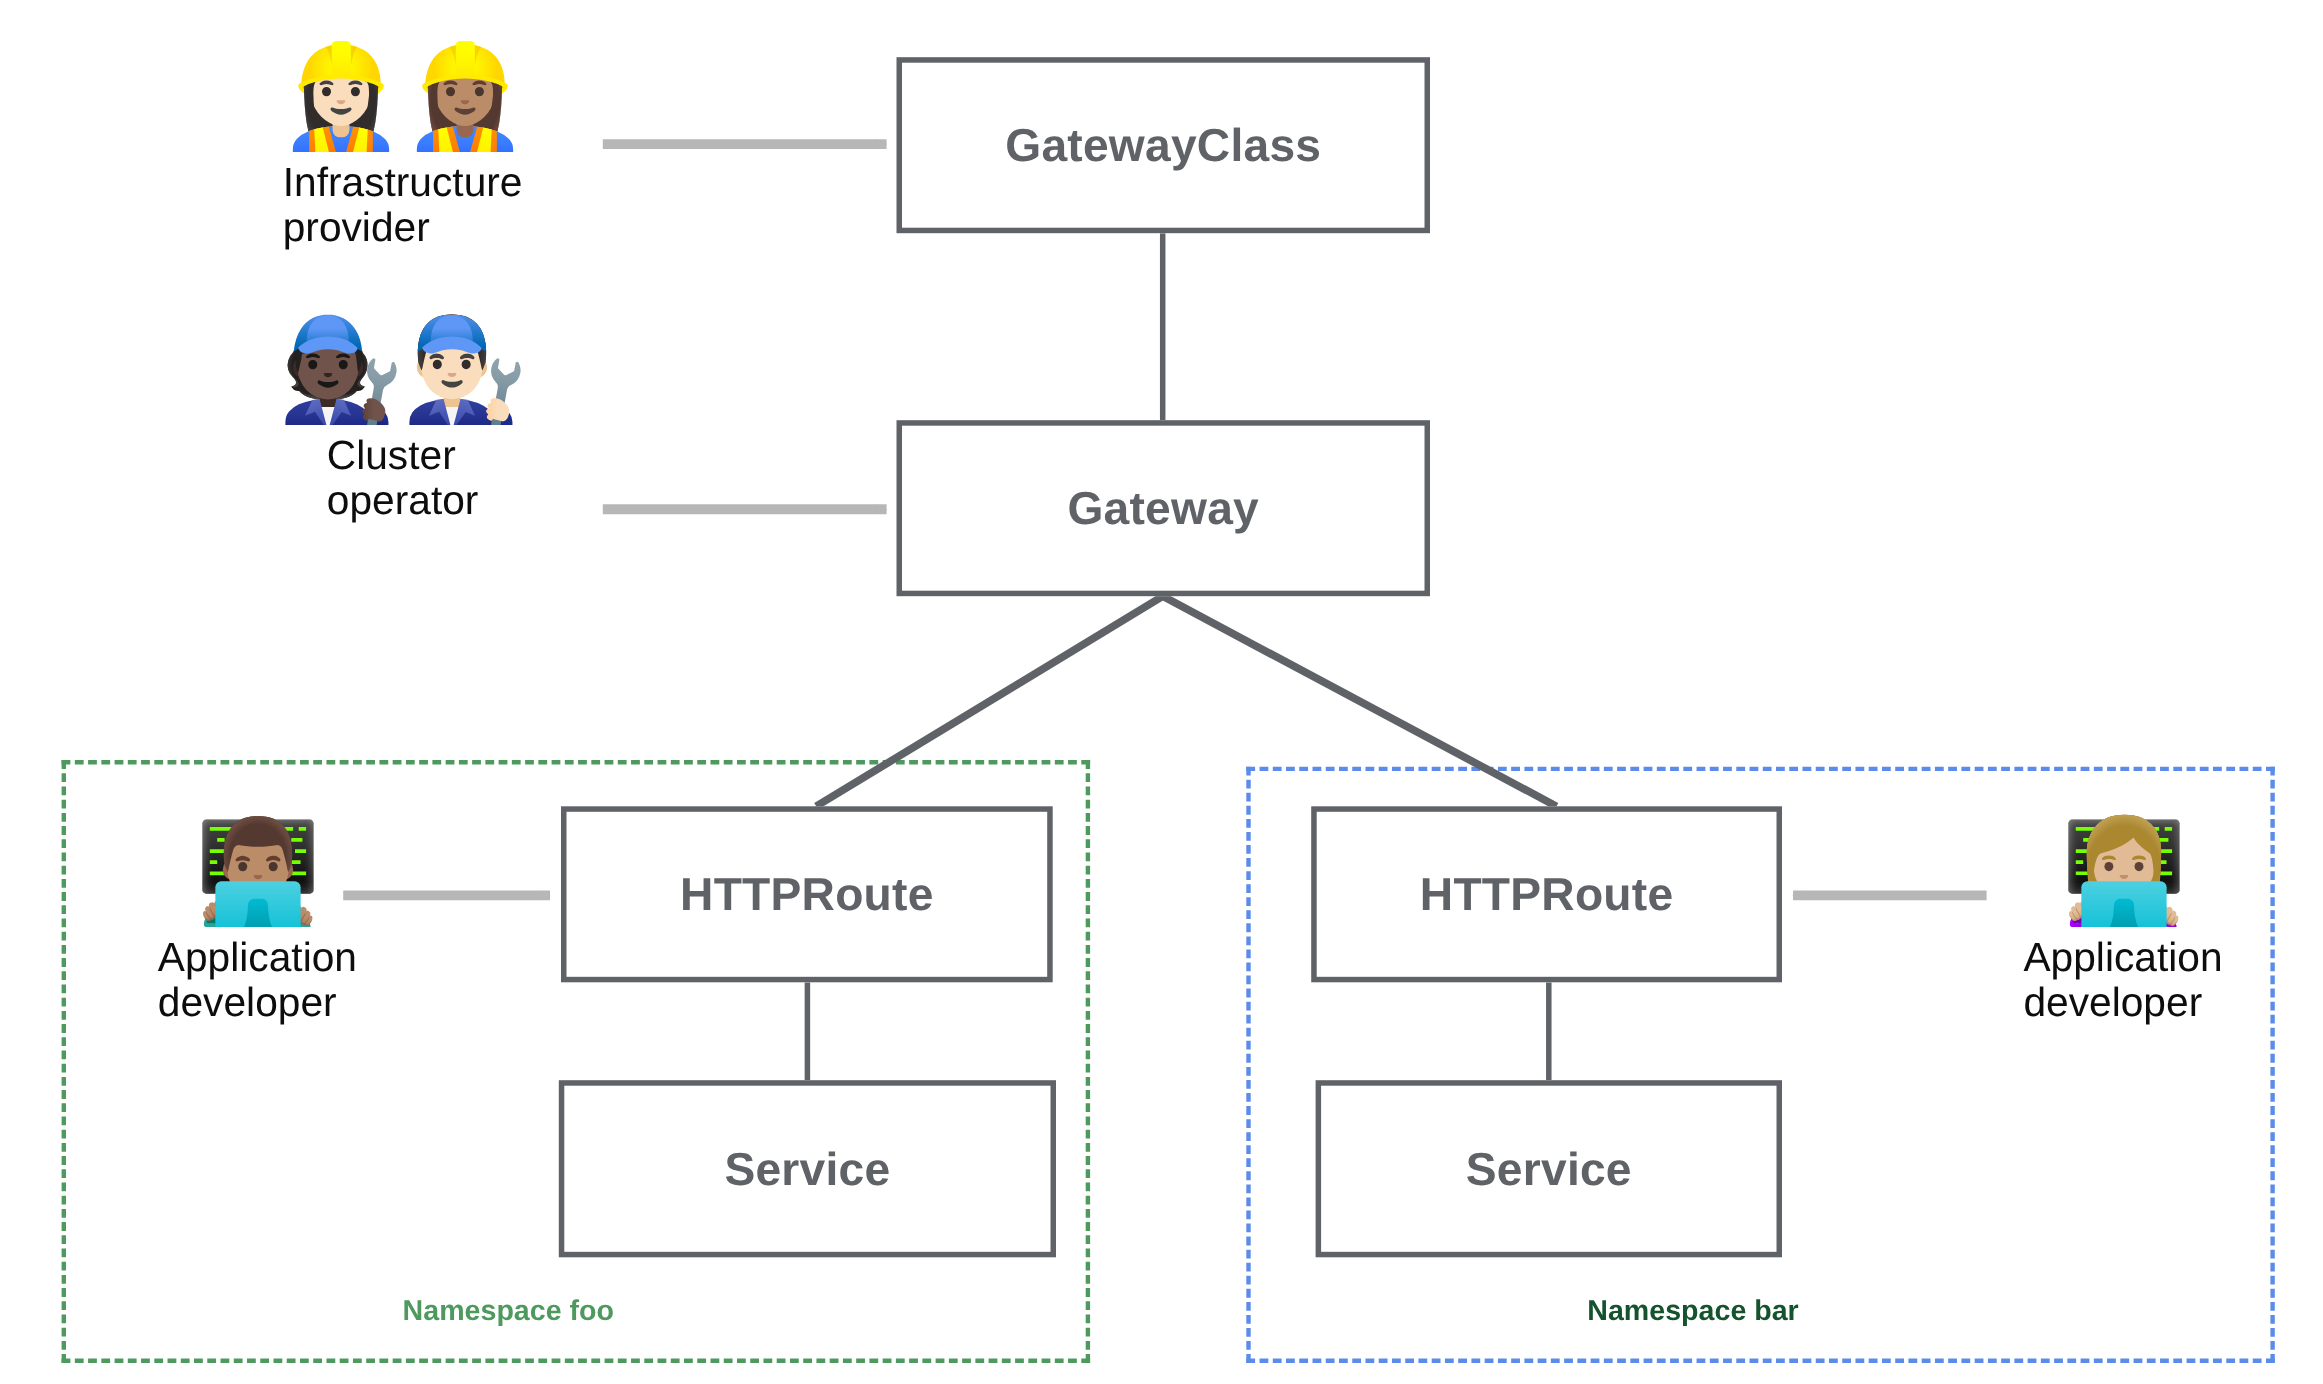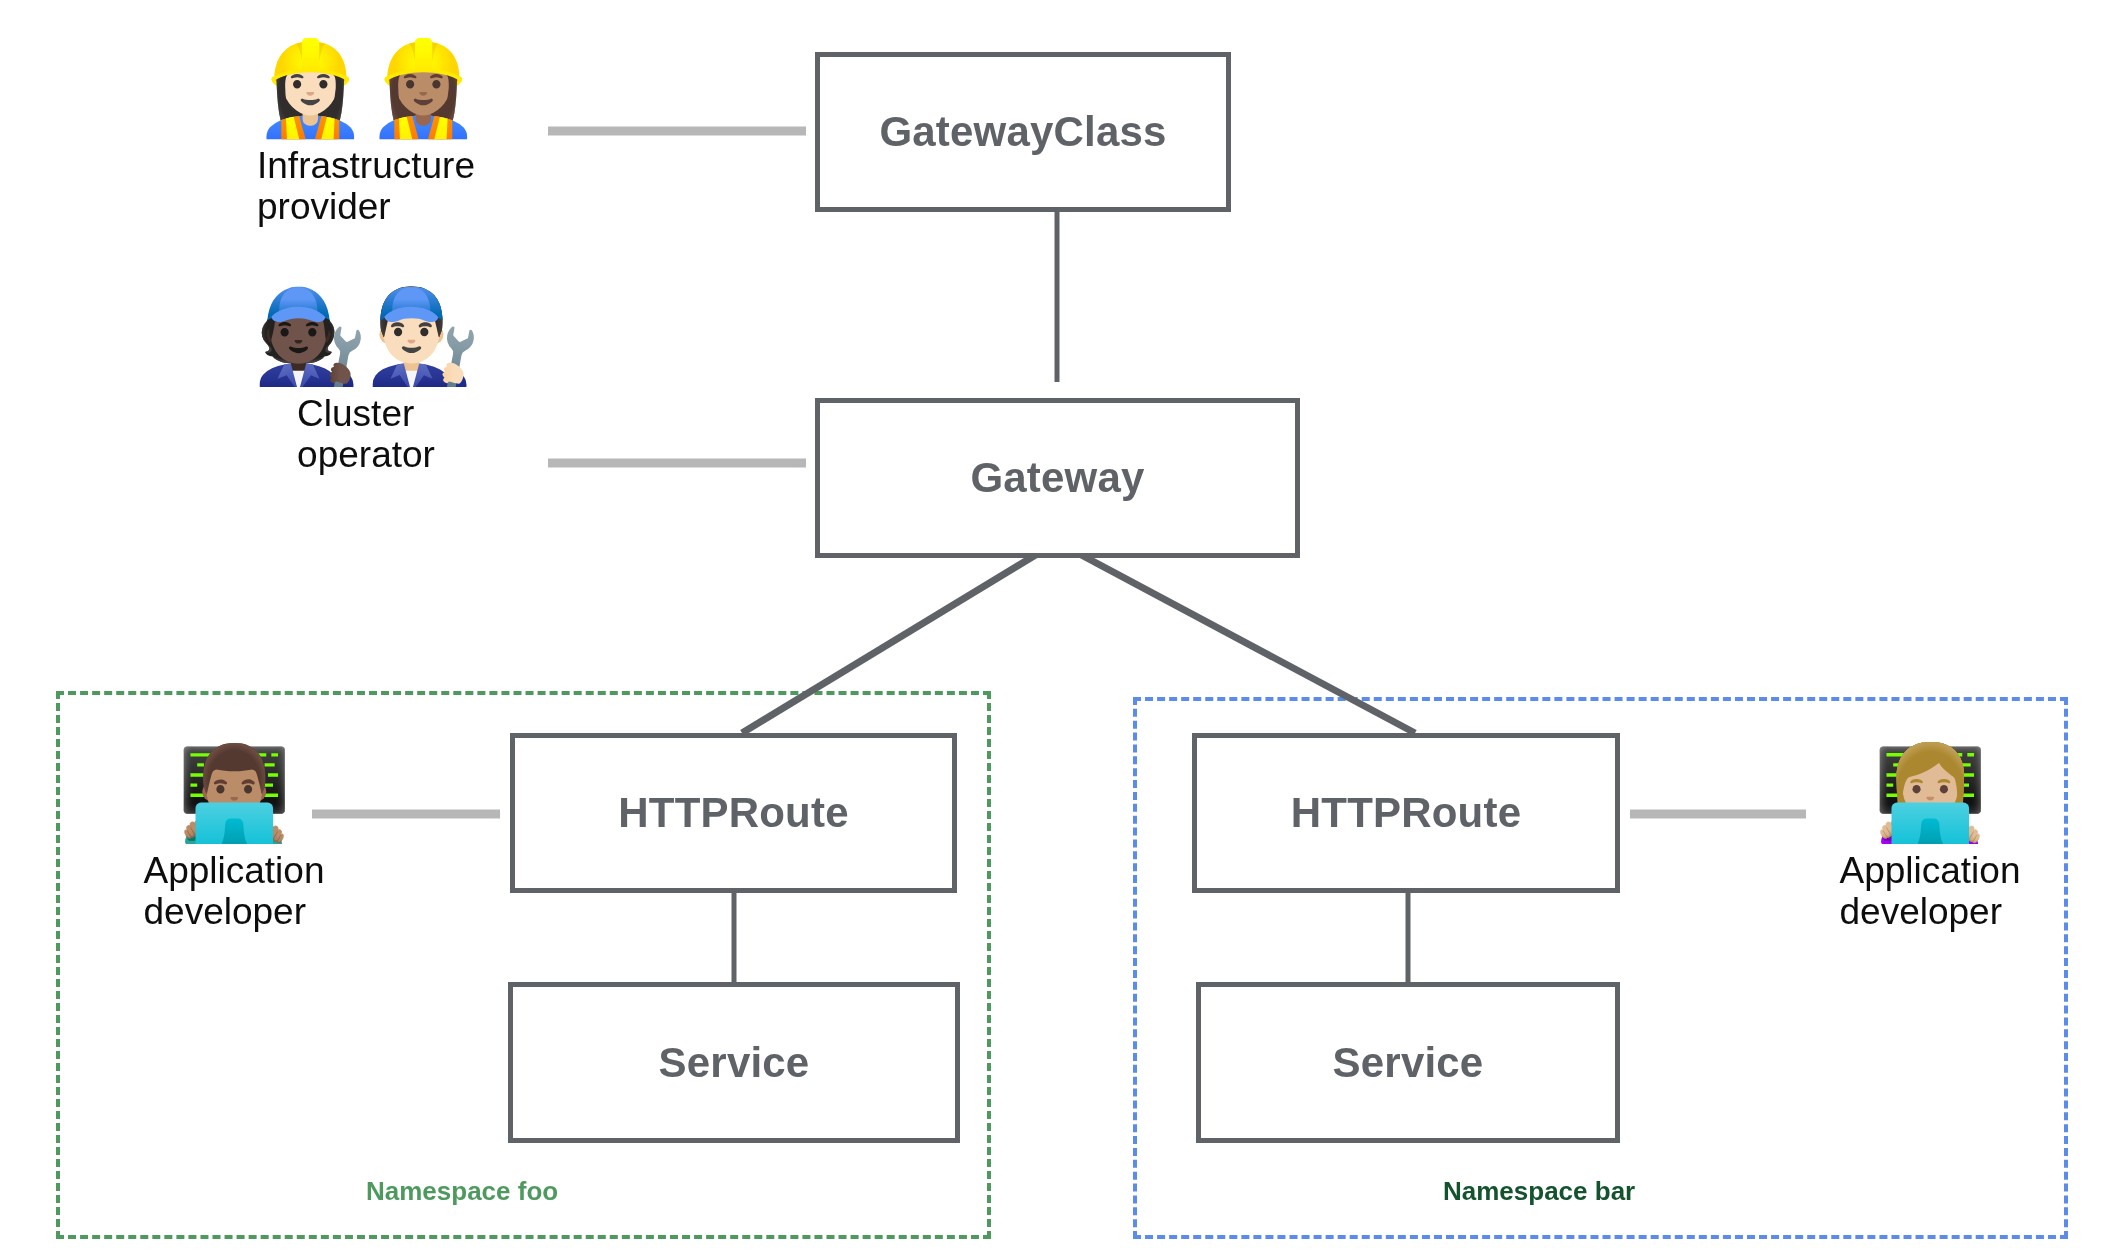--- a/index.html
+++ b/index.html
@@ -29,22 +29,22 @@
     z-index: 4;
   }
   .res-label {
     font-size: 42px;
     font-weight: bold;
     color: #5f6368;
     letter-spacing: 0.2px;
     white-space: nowrap;
     line-height: 1;
   }
-  #box-gatewayclass { left: 815px;  top: 52px;  width: 416px; height: 160px; }
-  #box-gateway      { left: 815px;  top: 382px; width: 485px; height: 160px; margin-top: 16px; }
+  #box-gatewayclass { left: 815px;  top: 52px;  width: 485px; height: 160px; }
+  #box-gateway      { left: 815px;  top: 382px; width: 485px; height: 160px; }
   #box-httproute-foo{ left: 510px;  top: 733px; width: 447px; height: 160px; }
   #box-service-foo  { left: 508px;  top: 982px; width: 452px; height: 161px; }
   #box-httproute-bar{ left: 1192px; top: 733px; width: 428px; height: 160px; }
   #box-service-bar  { left: 1196px; top: 982px; width: 424px; height: 161px; }
 
   
   .ns-frame {
     position: absolute;
     box-sizing: border-box;
     border-style: dashed;

